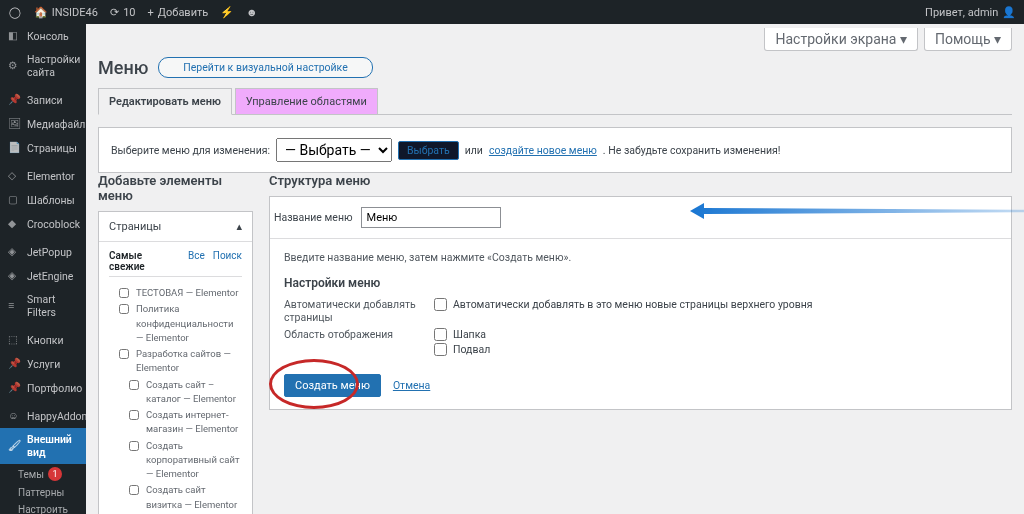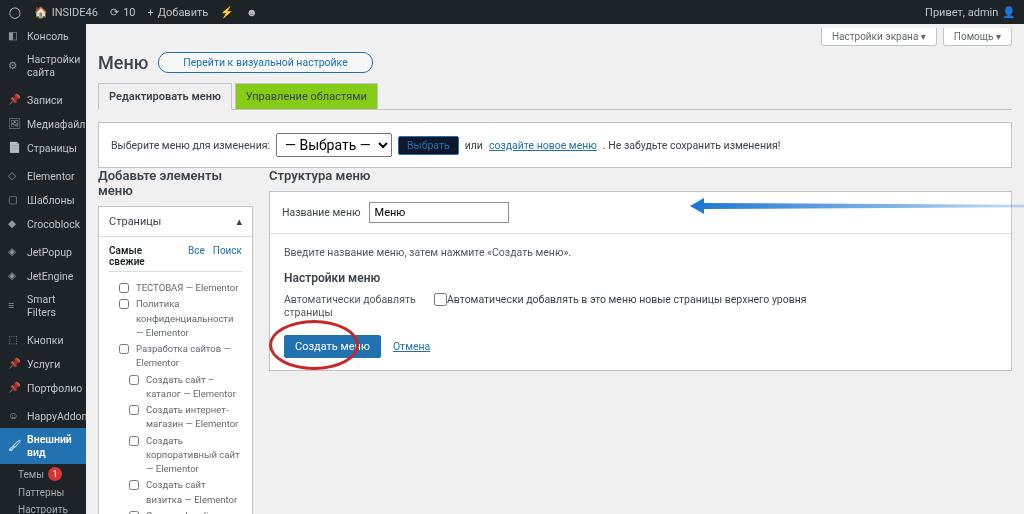--- a/index.html
+++ b/index.html
@@ -11,26 +11,26 @@
 #adminmenu { width: 86px; background: #1d2327; position: absolute; top: 24px; bottom: 0; left: 0; overflow-y: auto; }
 .menu-item { padding: 5px 6px 5px 8px; color: #c3c4c7; font-size: 10.5px; display: flex; align-items: center; gap: 5px; cursor: pointer; position: relative; }
 .menu-item.current { background: #2271b1; color: #fff; font-weight: 600; }
 .menu-item.current::after { content: ""; position: absolute; right: -6px; top: 50%; transform: translateY(-50%); border: 6px solid transparent; border-right-color: #f0f0f1; }
 .menu-sub { padding: 3px 6px 3px 18px; color: #a7aaad; font-size: 10px; cursor: pointer; display: flex; align-items: center; gap: 4px; }
 .menu-icon { width: 14px; height: 14px; opacity: 0.7; flex-shrink: 0; }
 .badge { background: #d63638; color: #fff; border-radius: 8px; min-width: 14px; height: 14px; font-size: 9px; display: inline-flex; align-items: center; justify-content: center; padding: 0 3px; }
 .sep { height: 4px; }
 #wpbody { margin-left: 86px; padding: 0; }
 #screen-meta { display: flex; justify-content: flex-end; gap: 6px; padding: 4px 12px 0; }
-.screen-btn { background: #fff; border: 1px solid #c3c4c7; border-top: none; padding: 3px 10px; font-size: 10px; color: #646970; cursor: pointer; border-radius: 0 0 3px 3px; }
+.screen-btn { background: #fff; border: 1px solid #c3c4c7; border-top: none; padding: 3px 10px; font-size: 14px; color: #646970; cursor: pointer; border-radius: 0 0 3px 3px; }
 .wrap { padding: 6px 12px 12px 12px; }
 h1.page-title { display: flex; align-items: center; gap: 10px; font-size: 18px; font-weight: 500; margin-bottom: 10px; }
 .vis-btn { border: 1px solid #2271b1; color: #2271b1; background: #f6f7f7; padding: 3px 24px; font-size: 10.5px; cursor: pointer; border-radius: 10px; }
 .nav-tab-wrapper { border-bottom: 1px solid #c3c4c7; margin-bottom: 12px; }
-.nav-tab { display: inline-block; padding: 6px 10px; font-size: 11px; background: #84cc16; border: 1px solid #c3c4c7; border-bottom: none; margin-bottom: -1px; cursor: pointer; }
+.nav-tab { display: inline-block; padding: 6px 10px; font-size: 11px; background: #f0abfc; border: 1px solid #c3c4c7; border-bottom: none; margin-bottom: -1px; cursor: pointer; }
 .nav-tab.active { background: #f0f0f1; border-bottom: 1px solid #f0f0f1; font-weight: 600; }
 .manage-menus { background: #fff; border: 1px solid #c3c4c7; padding: 10px 12px; font-size: 10.5px; display: flex; align-items: center; gap: 6px; flex-wrap: wrap; }
 .manage-menus select { font-size: 14px; padding: 2px 4px; }
 .btn-sec { border: 1px solid #2271b1; color: #2271b1; background: #0f172a; padding: 2px 8px; font-size: 10.5px; cursor: pointer; border-radius: 2px; }
 .btn-pri { background: #2271b1; color: #fff; border: 1px solid #2271b1; padding: 4px 10px; font-size: 11px; cursor: pointer; border-radius: 2px; }
 .link { color: #2271b1; text-decoration: underline; cursor: pointer; }
 .columns { display: flex; gap: 16px; }
 .col-left { width: 155px; }
 .col-right { flex: 1; }
 h2.col-title { font-size: 13px; font-weight: 600; margin-bottom: 8px; }
@@ -39,28 +39,28 @@
 .inside { padding: 8px 10px; }
 .tabs-small { display: flex; gap: 8px; font-size: 10px; margin-bottom: 8px; border-bottom: 1px solid #dcdcde; padding-bottom: 4px; }
 .tabs-small span { color: #2271b1; cursor: pointer; }
 .tabs-small span.active { color: #1d2327; font-weight: 600; }
 .page-list { font-size: 9.5px; color: #646970; line-height: 1.5; }
 .page-list .pli { display: flex; align-items: flex-start; gap: 7px; padding: 1px 0; }
 .page-list .pli input { width: 10px; height: 10px; margin-top: 2px; flex-shrink: 0; }
 .page-list .ind1 { padding-left: 10px; }
 .page-list .ind2 { padding-left: 20px; }
 .menu-edit { background: #fff; border: 1px solid #c3c4c7; }
-.menu-name-row { border-bottom: 1px solid #dcdcde; padding: 10px 12px; display: flex; align-items: center; gap: 8px; font-size: 10.5px; position: relative; }
+.menu-name-row { border-bottom: 1px solid #dcdcde; padding: 10px 4px; display: flex; align-items: center; gap: 8px; font-size: 10.5px; position: relative; }
 .menu-name-row input { width: 140px; padding: 3px 5px; font-size: 11px; border: 1px solid #8c8f94; }
 .menu-body { padding: 12px 14px; font-size: 10.5px; }
 .menu-body p.desc { margin-bottom: 12px; color: #50575e; }
 .settings-title { font-weight: 600; font-size: 12px; margin-bottom: 8px; }
 .settings-row { display: flex; margin-bottom: 4px; }
 .settings-row .label { width: 150px; color: #50575e; }
-.settings-row .ctrl label { display: flex; align-items: center; gap: 0; margin-bottom: 2px; }
+.settings-row .ctrl label { display: flex; align-items: center; gap: 6px; margin-bottom: 2px; }
 .submit-row { margin-top: 16px; display: flex; align-items: center; gap: 12px; position: relative; }
 .arrow-annot { position: absolute; left: 420px; top: 4px; pointer-events: none; }
 .circle-annot { position: absolute; left: -15px; top: -15px; width: 90px; height: 50px; border: 3px solid #c62828; border-radius: 50%; pointer-events: none; }
 </style>
 </head>
 <body>
 
 <div id="wpadminbar">
   <div class="ab-left">
     <span class="ab-item">
@@ -250,20 +250,33 @@
             <div class="settings-title">Настройки меню</div>
             <div class="settings-row">
               <div class="label">Автоматически добавлять страницы</div>
               <div class="ctrl">
                   <label>
                     <input type="checkbox" style=""> 
                     <span>Автоматически добавлять в это меню новые страницы верхнего уровня</span>
                   </label>
                 </div>
             </div>
+            <div class="settings-row">
+              <div class="label">Область отображения</div>
+              <div class="ctrl">
+                <label>
+                    <input type="checkbox" style=""> 
+                    <span>Шапка</span>
+                  </label>
+                <label>
+                    <input type="checkbox" style=""> 
+                    <span>Подвал</span>
+                  </label>
+              </div>
+            </div>
             <div class="submit-row">
               <div class="circle-annot"></div>
               <button class="btn-pri">Создать меню</button>
               <span class="link">Отмена</span>
             </div>
           </div>
         </div>
       </div>
     </div>
   </div>

